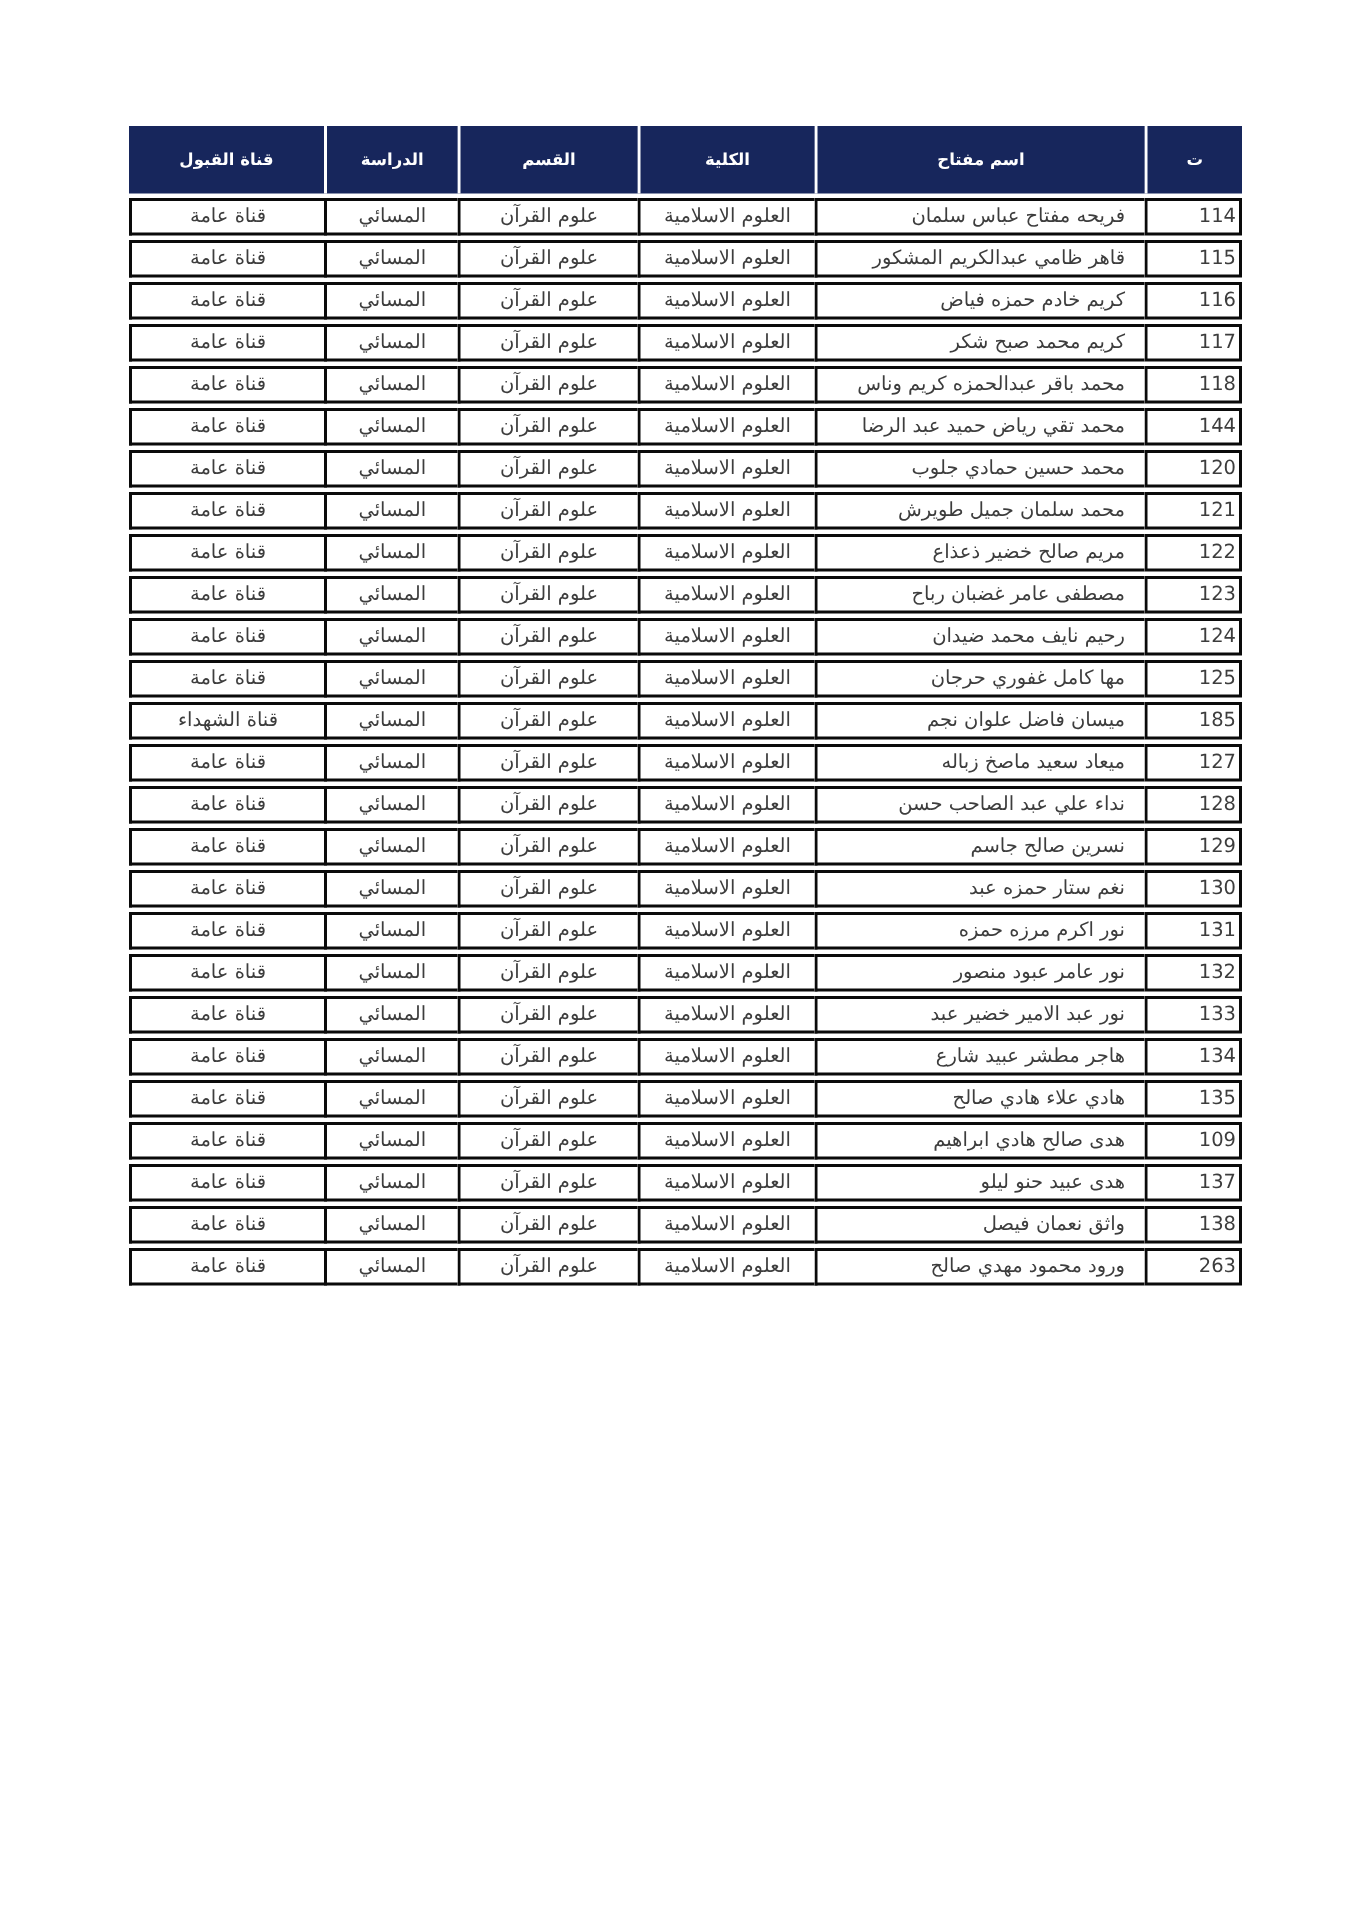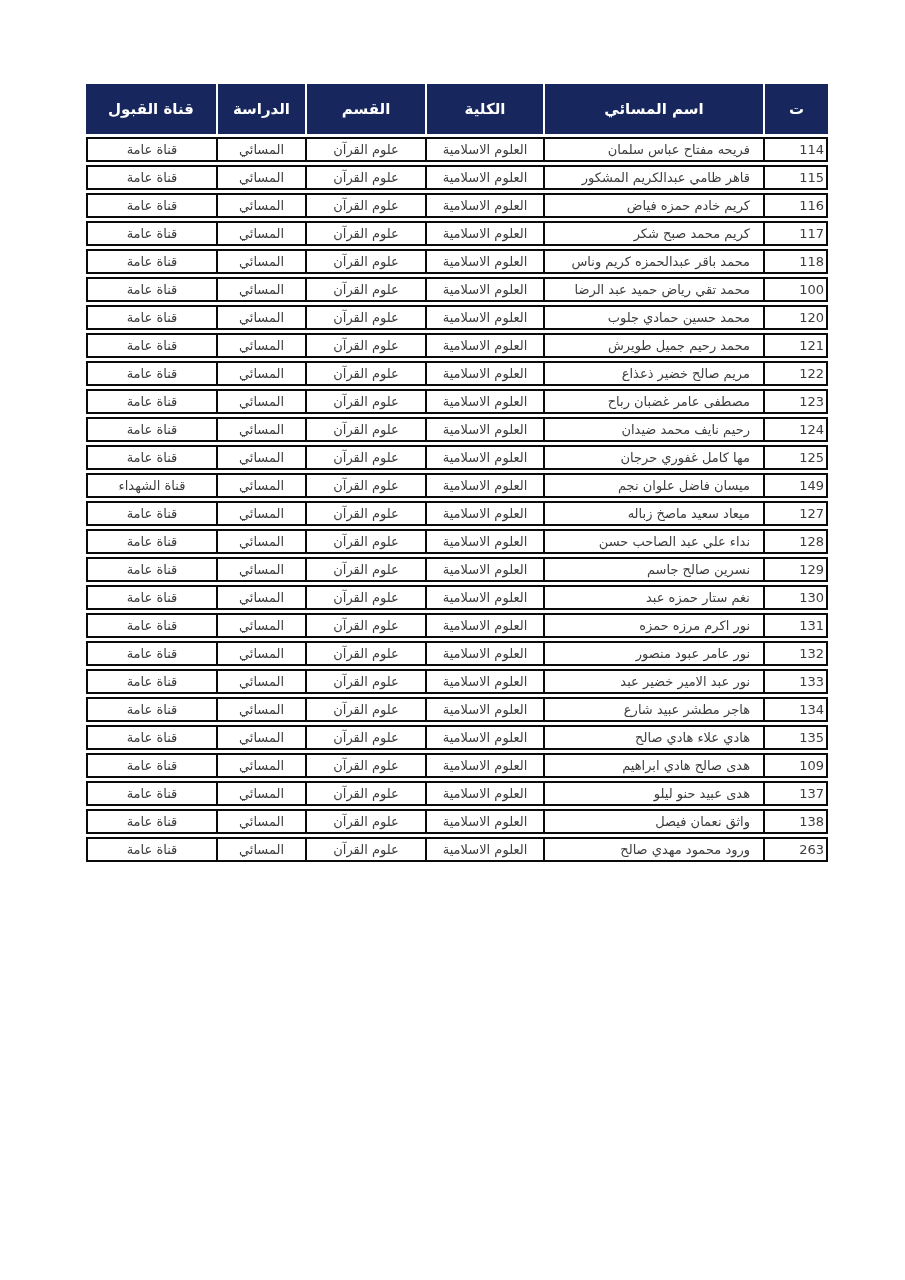--- a/index.html
+++ b/index.html
@@ -36,21 +36,21 @@
   col.c-num{width:65px;}
   col.c-name{width:220px;}
   col.c-college{width:118px;}
   col.c-dept{width:120px;}
   col.c-study{width:89px;}
   col.c-channel{width:130px;}
   th{
     background:var(--header-bg);
     color:var(--header-text);
     font-weight:bold;
-    font-size:15px;
+    font-size:11px;
     height:44px;
     padding:16px 2px;
     text-align:center;
     vertical-align:middle;
     border-left:2px solid var(--header-divider);
   }
   th:last-child{border-left:none;}
   td{
     background:var(--row-bg);
     color:var(--cell-text);
@@ -77,21 +77,21 @@
       <col class="c-num">
         <col class="c-name">
         <col class="c-college">
       <col class="c-dept">
         <col class="c-study">
         <col class="c-channel">
     </colgroup>
     <thead>
       <tr>
         <th>ت</th>
-        <th>اسم المسائي</th>
+        <th>اسم مفتاح</th>
         <th>الكلية</th>
         <th>القسم</th>
         <th>الدراسة</th>
         <th>قناة القبول</th>
       </tr>
     </thead>
     <tbody>
   <tr>
     <td class="cell-num">114</td>
     <td class="cell-name">فريحه مفتاح عباس سلمان</td>
@@ -131,40 +131,40 @@
   <tr>
     <td class="cell-num">118</td>
     <td class="cell-name">محمد باقر عبدالحمزه كريم وناس</td>
     <td class="cell-college">العلوم الاسلامية</td>
     <td class="cell-dept">علوم القرآن</td>
     <td class="cell-study">المسائي</td>
     <td class="cell-channel">قناة عامة</td>
   </tr>
 
   <tr>
-    <td class="cell-num">100</td>
+    <td class="cell-num">144</td>
     <td class="cell-name">محمد تقي رياض حميد عبد الرضا</td>
     <td class="cell-college">العلوم الاسلامية</td>
     <td class="cell-dept">علوم القرآن</td>
     <td class="cell-study">المسائي</td>
     <td class="cell-channel">قناة عامة</td>
   </tr>
 
   <tr>
     <td class="cell-num">120</td>
     <td class="cell-name">محمد حسين حمادي جلوب</td>
     <td class="cell-college">العلوم الاسلامية</td>
     <td class="cell-dept">علوم القرآن</td>
     <td class="cell-study">المسائي</td>
     <td class="cell-channel">قناة عامة</td>
   </tr>
 
   <tr>
     <td class="cell-num">121</td>
-    <td class="cell-name">محمد رحيم جميل طويرش</td>
+    <td class="cell-name">محمد سلمان جميل طويرش</td>
     <td class="cell-college">العلوم الاسلامية</td>
     <td class="cell-dept">علوم القرآن</td>
     <td class="cell-study">المسائي</td>
     <td class="cell-channel">قناة عامة</td>
   </tr>
 
   <tr>
     <td class="cell-num">122</td>
     <td class="cell-name">مريم صالح خضير ذعذاع</td>
     <td class="cell-college">العلوم الاسلامية</td>
@@ -194,21 +194,21 @@
   <tr>
     <td class="cell-num">125</td>
     <td class="cell-name">مها كامل غفوري حرجان</td>
     <td class="cell-college">العلوم الاسلامية</td>
     <td class="cell-dept">علوم القرآن</td>
     <td class="cell-study">المسائي</td>
     <td class="cell-channel">قناة عامة</td>
   </tr>
 
   <tr>
-    <td class="cell-num">149</td>
+    <td class="cell-num">185</td>
     <td class="cell-name">ميسان فاضل علوان نجم</td>
     <td class="cell-college">العلوم الاسلامية</td>
     <td class="cell-dept">علوم القرآن</td>
     <td class="cell-study">المسائي</td>
     <td class="cell-channel">قناة الشهداء</td>
   </tr>
 
   <tr>
     <td class="cell-num">127</td>
     <td class="cell-name">ميعاد سعيد ماصخ زباله</td>

